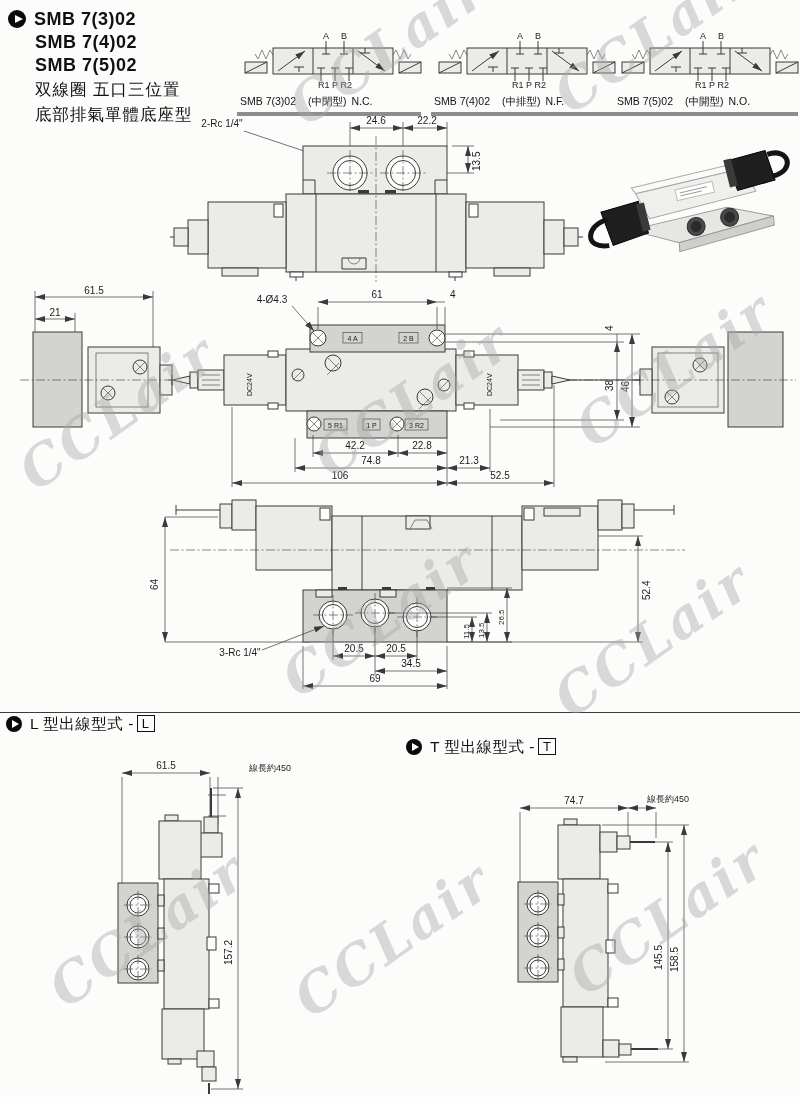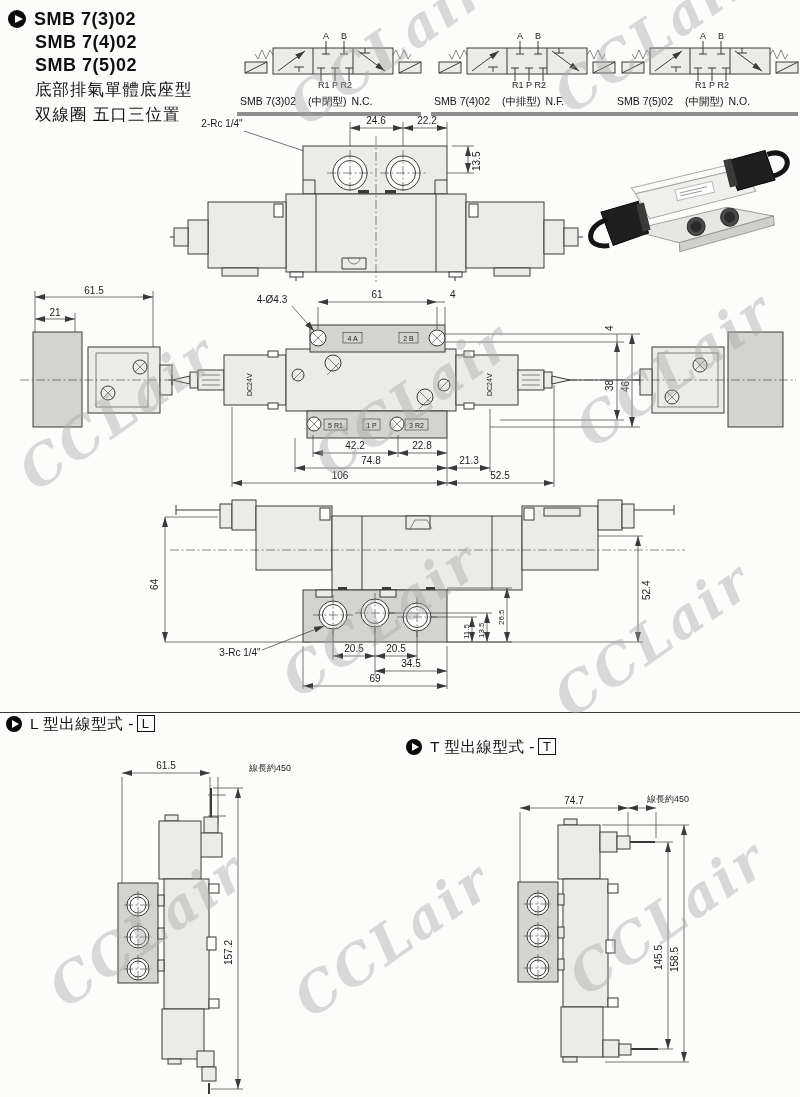--- a/index.html
+++ b/index.html
@@ -72,22 +72,22 @@
   <div class="wm" style="left:288px;top:652px">CCLair</div>
   <div class="wm" style="left:560px;top:672px">CCLair</div>
   <div class="wm" style="left:55px;top:962px">CCLair</div>
   <div class="wm" style="left:300px;top:972px">CCLair</div>
   <div class="wm" style="left:575px;top:950px">CCLair</div>
 
   <div class="hdr">
     <div class="mrow"><span class="play"></span><span class="mtxt">SMB 7(3)02</span></div>
     <div class="mrow ind"><span class="mtxt">SMB 7(4)02</span></div>
     <div class="mrow ind"><span class="mtxt">SMB 7(5)02</span></div>
+    <div class="sub">双線圈 五口三位置</div>
     <div class="sub">底部排氣單體底座型</div>
-    <div class="sub">双線圈 五口三位置</div>
   </div>
 
   <div class="sym" style="left:237px;top:30px">
     <svg width="192" height="60" viewBox="0 0 192 60">
       <rect class="fl" x="36" y="18" width="120" height="26"></rect>
       <line class="ln" x1="76" y1="18" x2="76" y2="44"></line>
         <line class="ln" x1="116" y1="18" x2="116" y2="44"></line>
       <line class="ln" x1="41" y1="41" x2="68" y2="21" marker-end="url(#ae)"></line>
       <path class="ln" d="M62,42 v-5 M57,37 h10"></path>
       <path class="ln" d="M89,18 v6 M85,24 h8 M107,18 v6 M103,24 h8 M84,44 v-6 M80,38 h8 M98,44 v-6 M94,38 h8 M112,44 v-6 M108,38 h8"></path>

